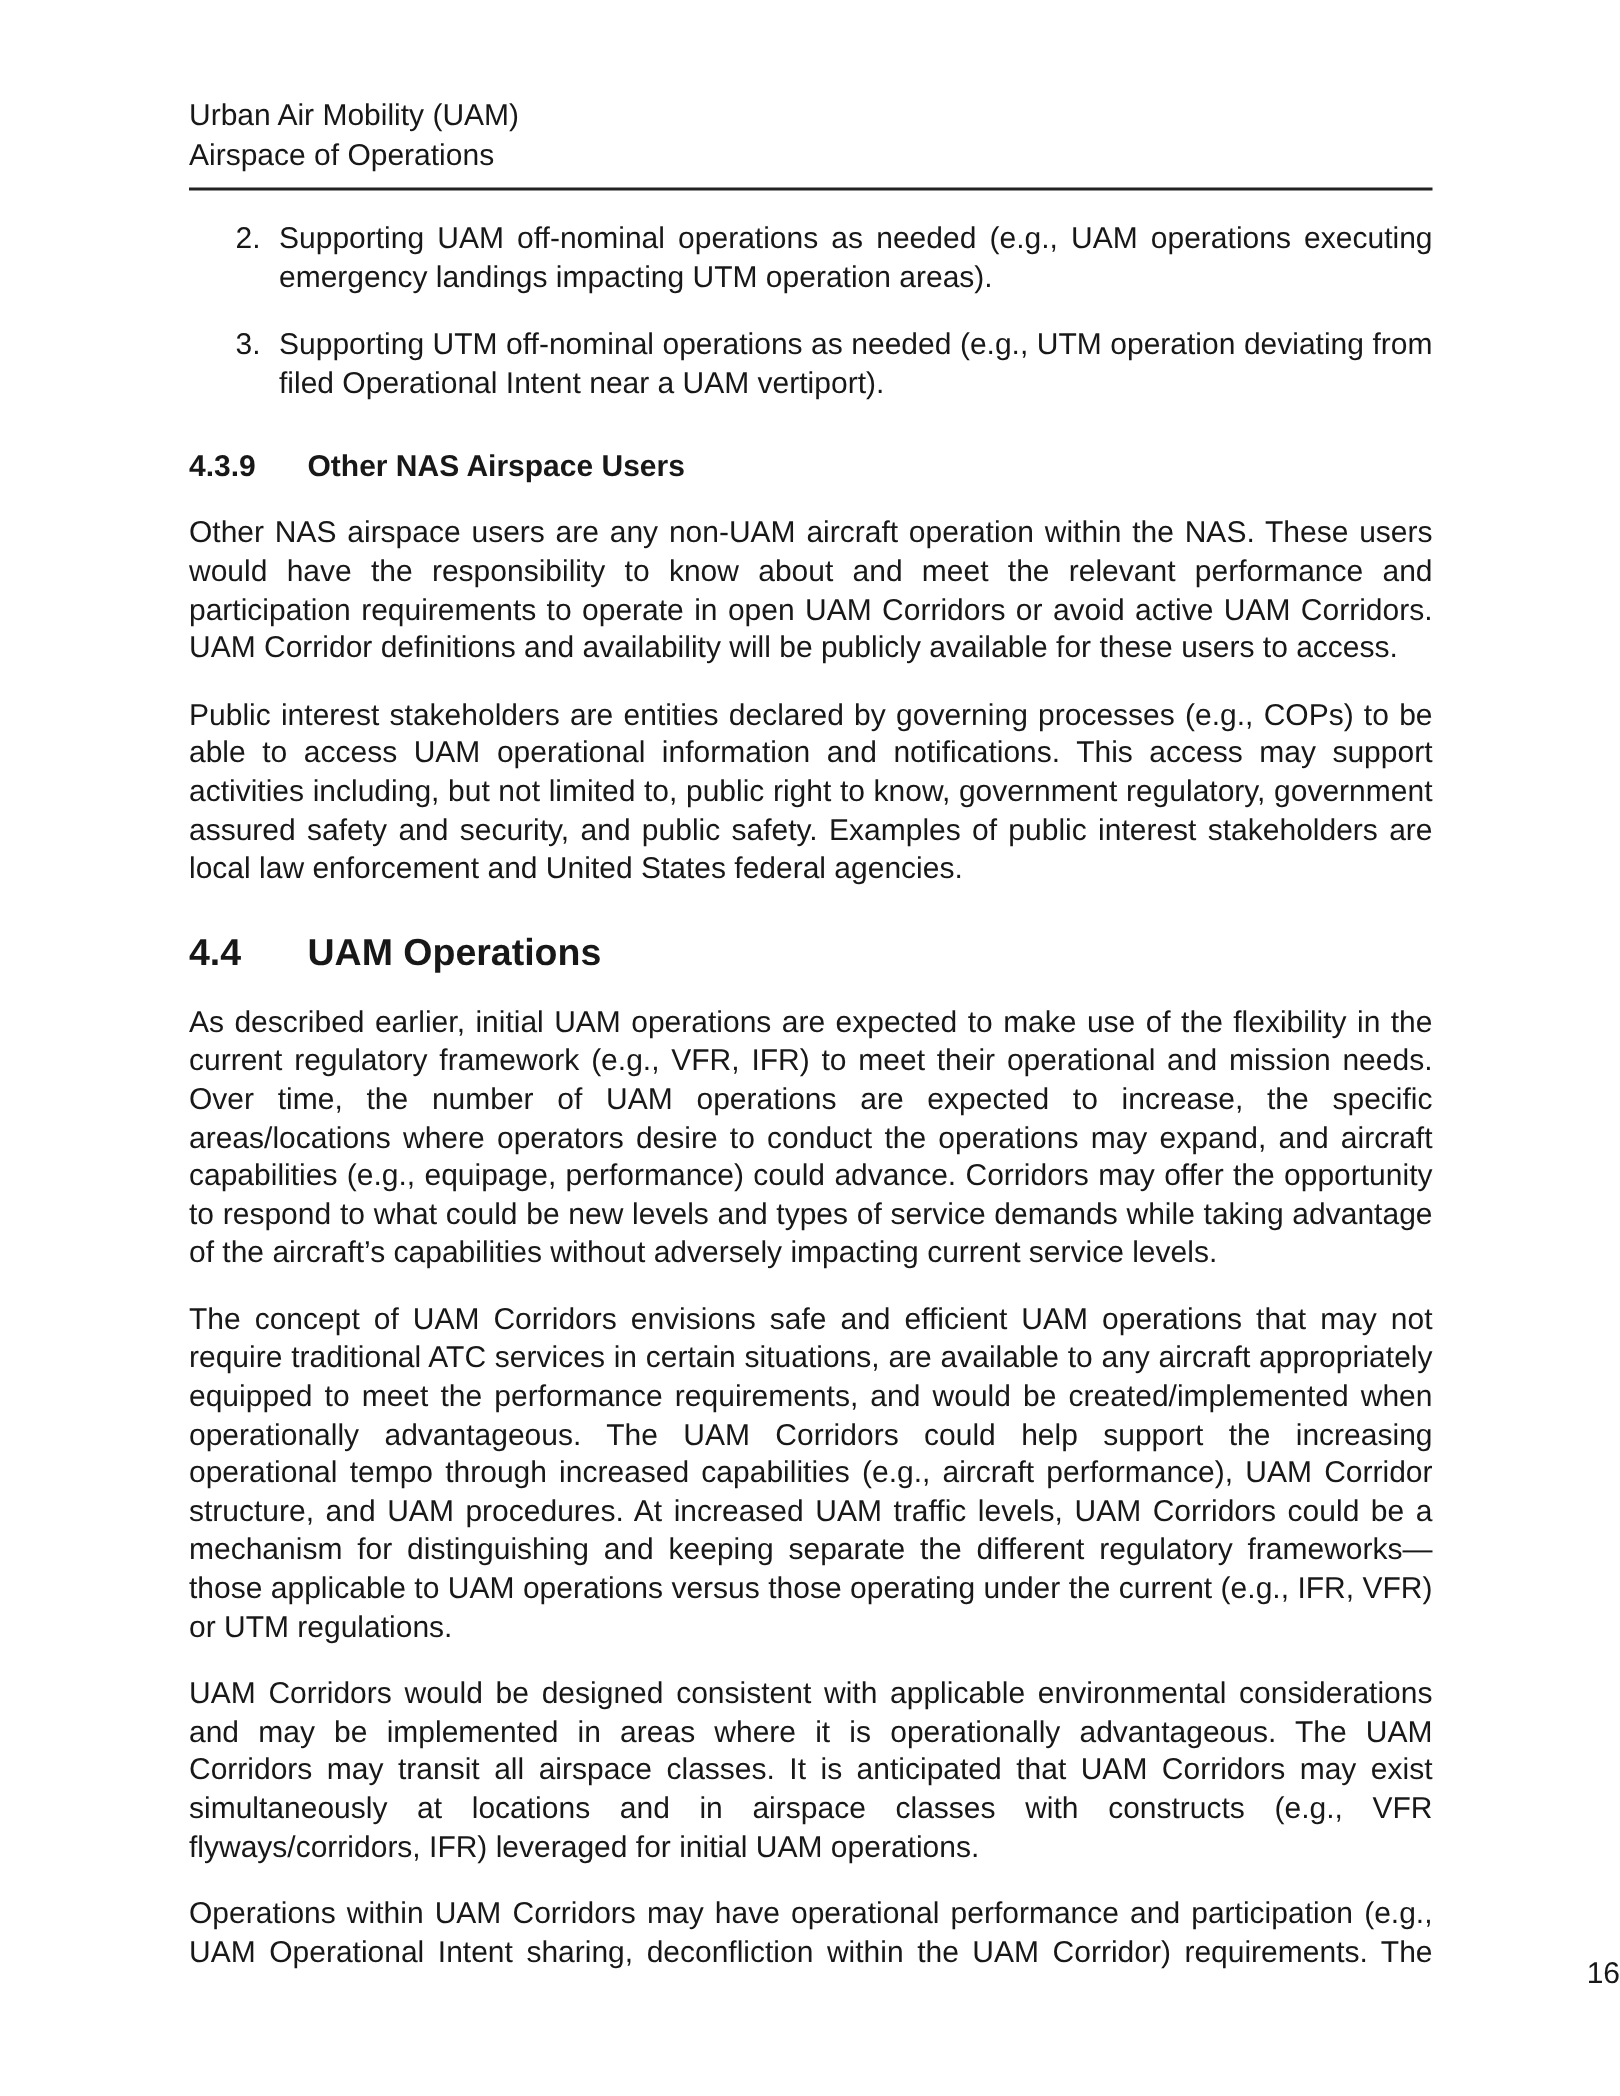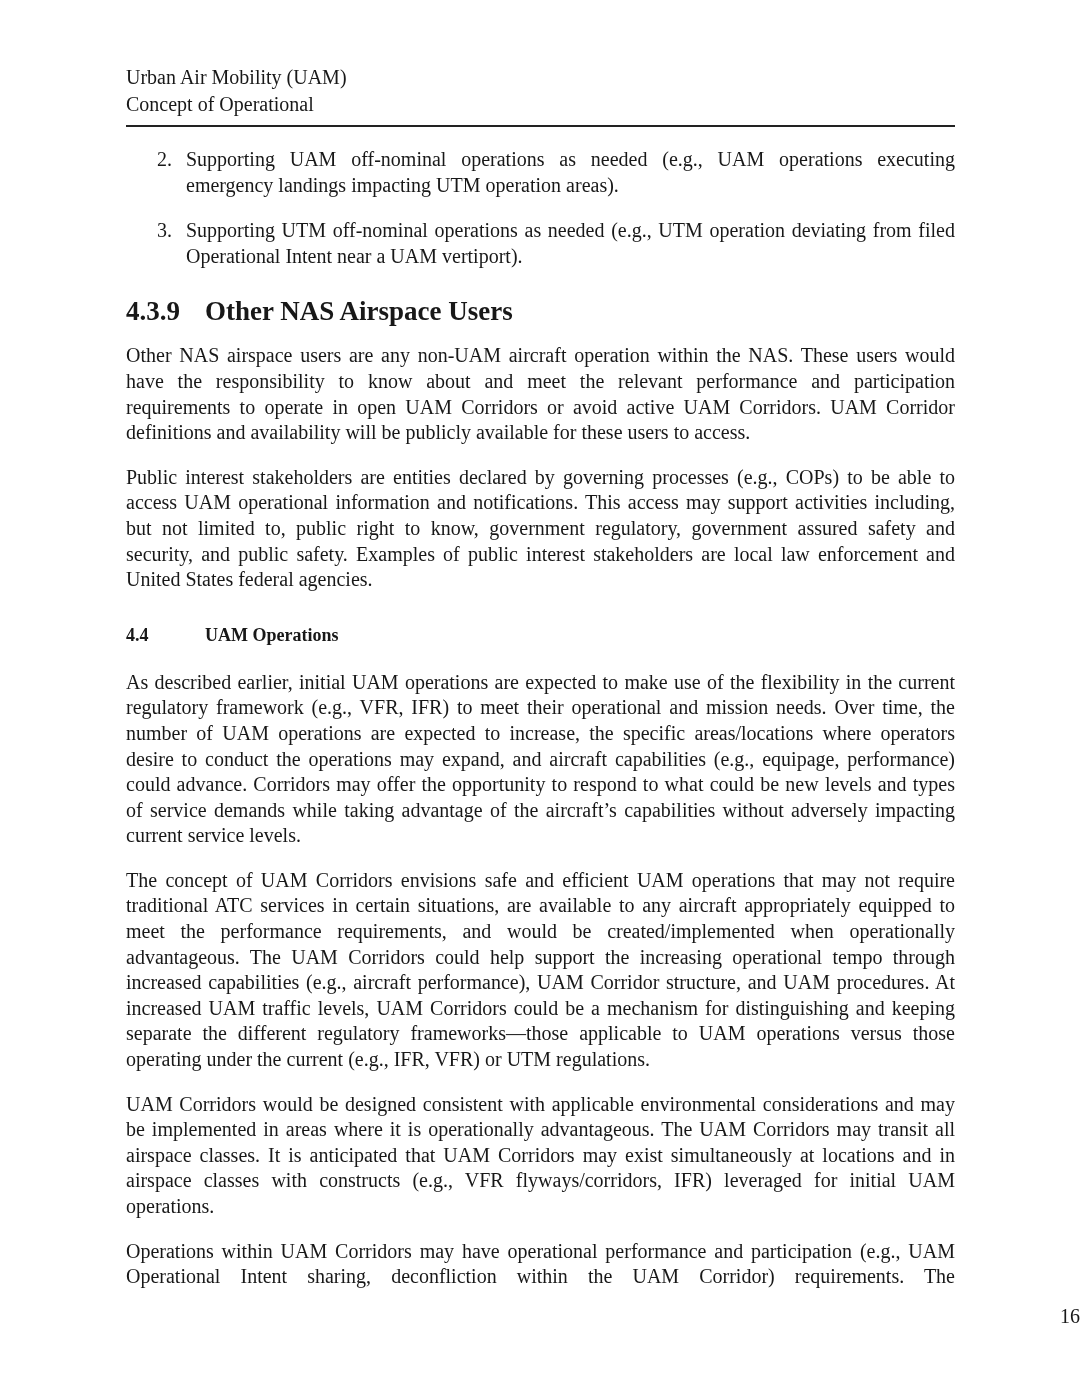--- a/index.html
+++ b/index.html
@@ -7,21 +7,21 @@
     padding: 0;
     background: #ffffff;
   }
   .page {
     position: relative;
     width: 1080px;
     height: 1397px;
     box-sizing: border-box;
     background: #ffffff;
     padding: 64px 125px 0 126px;
-    font-family: Liberation Serif, serif;
+    font-family: Liberation Sans, sans-serif;
     font-size: 20px;
     line-height: 25.6px;
     color: #181818;
     overflow: hidden;
   }
   .doc-header {
     display: flex;
     justify-content: space-between;
     line-height: 27px;
   }
@@ -35,29 +35,29 @@
   .num-list { margin-top: 1px; }
   .list-item {
     display: flex;
     margin-top: 20px;
     padding-left: 31px;
   }
   .list-num { flex: 0 0 29px; }
   .list-text { flex: 1; text-align: justify; }
   .h3 {
     display: flex;
-    font-size: 27px;
+    font-size: 20px;
     font-weight: 700;
     margin: 29px 0 0 0;
     line-height: 26px;
   }
   .h-num { flex: 0 0 79px; }
   .h2 {
     display: flex;
-    font-size: 18px;
+    font-size: 25px;
     font-weight: 700;
     margin: 27px 0 0 0;
     line-height: 31px;
   }
   .h2 .h-num { flex: 0 0 79px; }
   .para {
     text-align: justify;
     margin: 19px 0 0 0;
   }
   .para.continued { text-align-last: justify; }
@@ -70,21 +70,21 @@
   }
 </style>
 </head>
 <body>
 
 <div class="page">
 
   <header class="doc-header">
     <div class="doc-header-left">
       <div>Urban Air Mobility (UAM)</div>
-      <div>Concept of Operational</div>
+      <div>Airspace of Operations</div>
     </div>
   </header>
 
   <hr class="header-rule">
 
   <main class="doc-body">
 
     <div class="num-list">
       <div class="list-item">
         <span class="list-num">2.</span>

